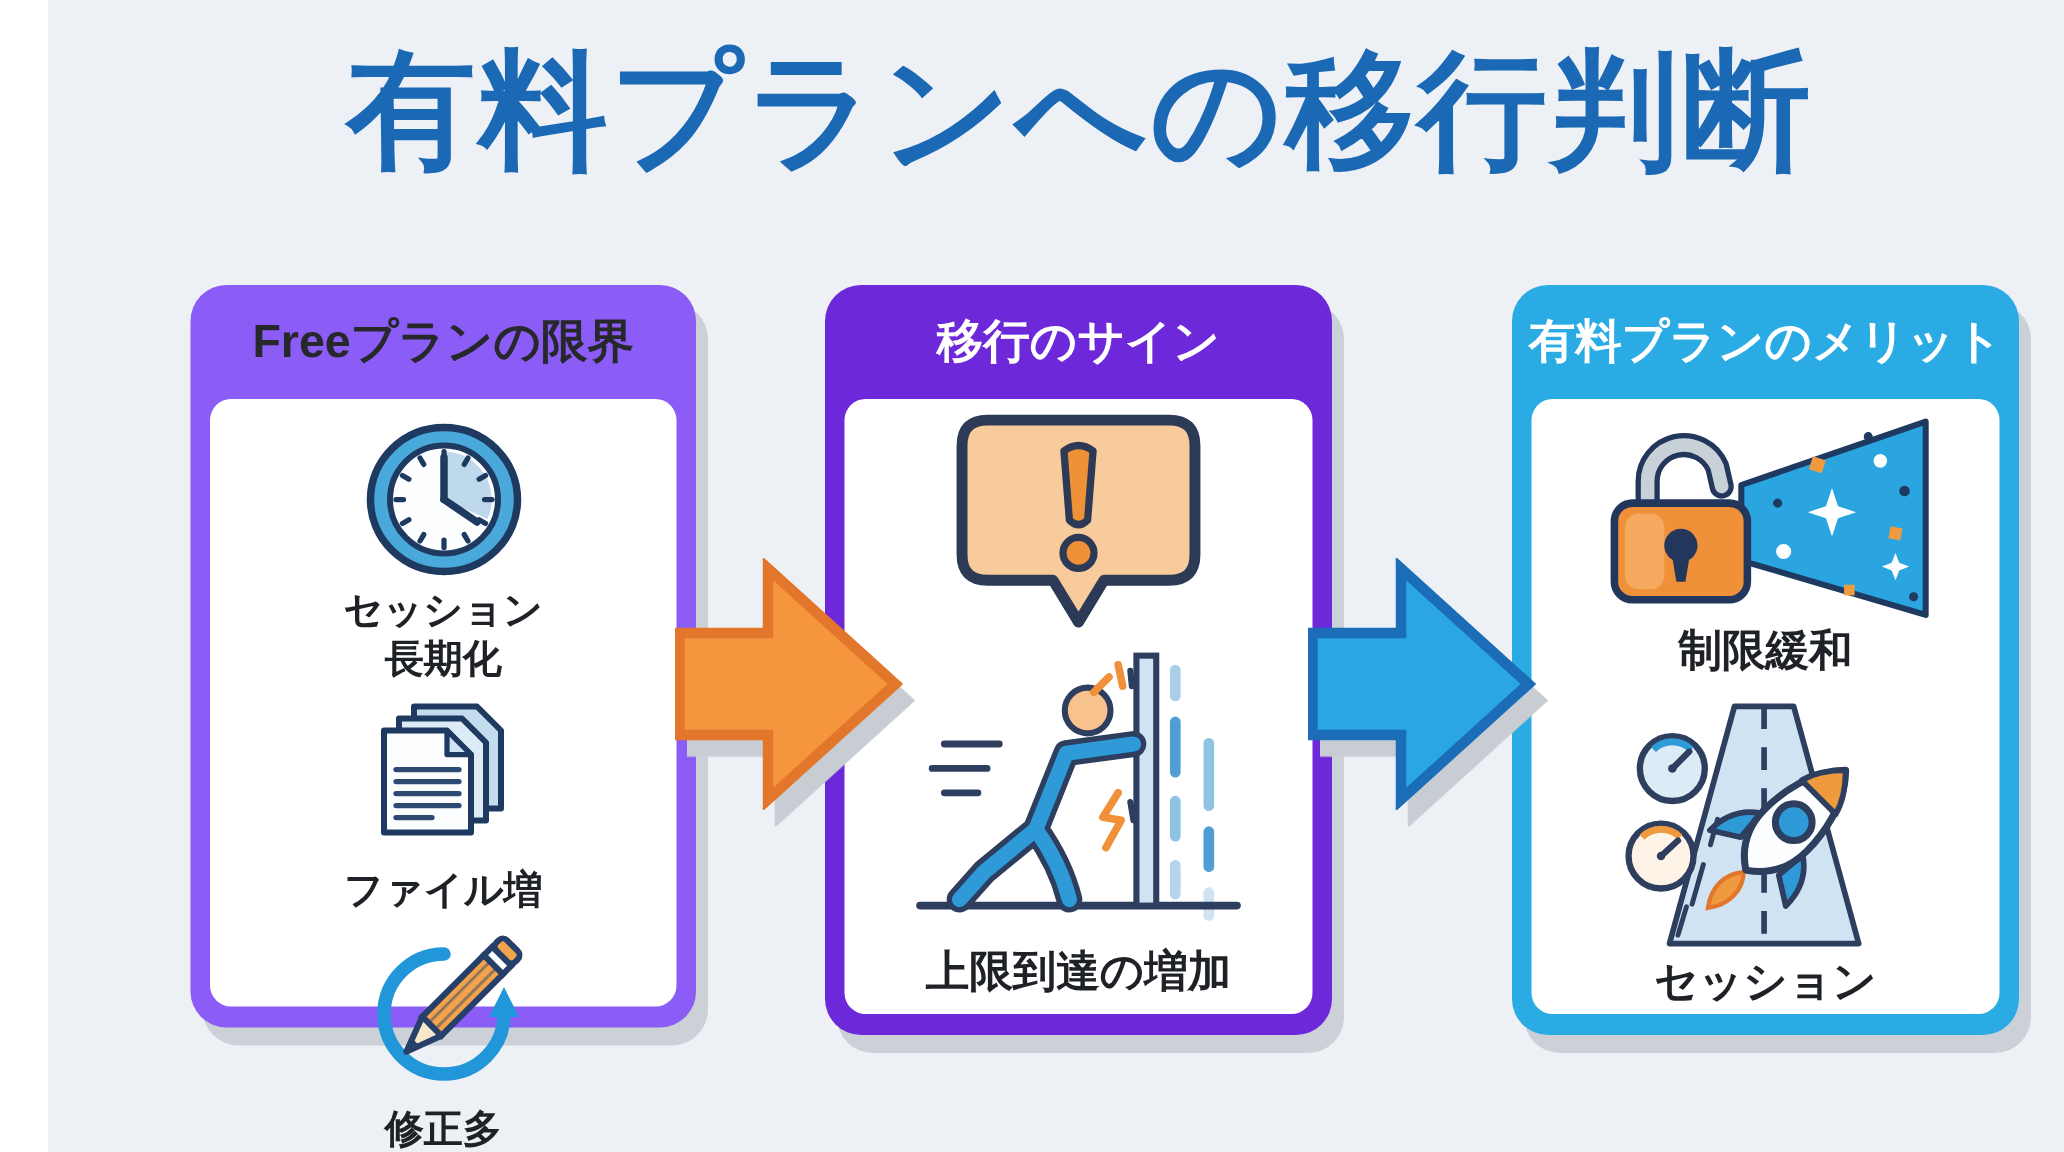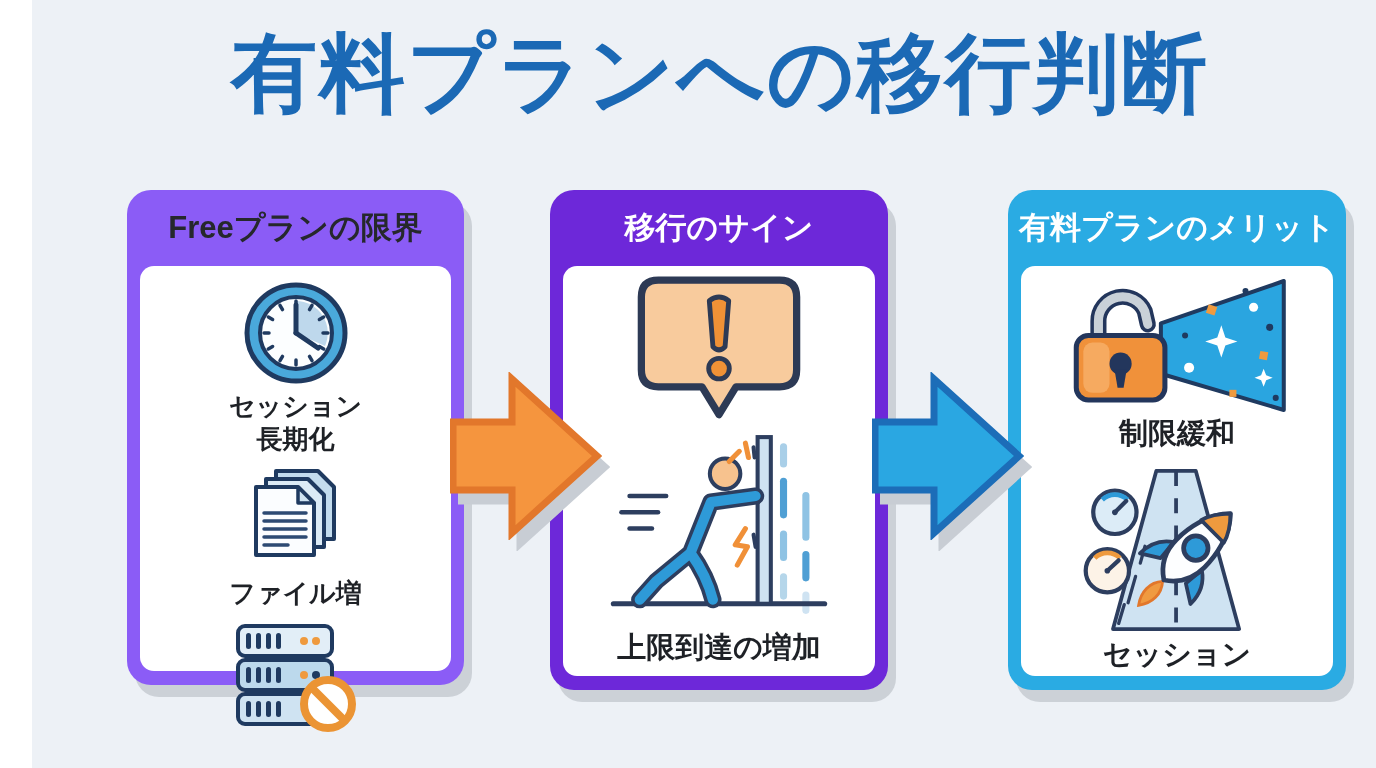--- a/index.html
+++ b/index.html
@@ -79,20 +79,37 @@
                 <path d="M24,54 H66"></path>
                 <path d="M24,62 H66"></path>
               <path d="M24,70 H66"></path>
                 <path d="M24,78 H48"></path>
             </g>
           </svg>
         </span>
         <span class="cell-label">ファイル増</span>
       </div>
 
+      <div class="cell">
+        <span class="icon">
+          <svg width="112" height="112" viewBox="0 0 112 112">
+            <path d="M56,16 A40,40 0 1 0 96,56" fill="none" stroke="#2196d9" stroke-width="9" stroke-linecap="round"></path>
+            <polygon points="86,58 106,58 96,38" fill="#2196d9"></polygon>
+            <g transform="translate(62,50) rotate(45)">
+              <rect x="-9" y="-56" width="18" height="10" rx="4" fill="#f2a34b" stroke="#27406b" stroke-width="4"></rect>
+              <rect x="-9" y="-46" width="18" height="8" fill="#ffffff" stroke="#27406b" stroke-width="4"></rect>
+              <rect x="-9" y="-38" width="18" height="58" fill="#f2a34b" stroke="#27406b" stroke-width="4"></rect>
+              <path d="M-3,-38 V20 M3,-38 V20" stroke="#27406b" stroke-width="2" opacity="0.45"></path>
+              <path d="M-9,20 L9,20 L0,44 Z" fill="#f8e7cb" stroke="#27406b" stroke-width="4" stroke-linejoin="round"></path>
+              <path d="M-3.5,35 L3.5,35 L0,44 Z" fill="#27406b"></path>
+            </g>
+          </svg>
+        </span>
+        <span class="cell-label">修正多</span>
+      </div>
 
       <div class="cell">
         <span class="icon">
           <svg width="124" height="112" viewBox="0 0 124 112">
             <rect x="4" y="6" width="94" height="30" rx="7" fill="#e2eef7" stroke="#1f3a60" stroke-width="4"></rect>
             <rect x="4" y="40" width="94" height="30" rx="7" fill="#bcd9ec" stroke="#1f3a60" stroke-width="4"></rect>
             <rect x="4" y="74" width="94" height="30" rx="7" fill="#cfe3f2" stroke="#1f3a60" stroke-width="4"></rect>
             <g fill="#1f3a60">
               <rect x="12" y="13" width="5" height="16" rx="2.5"></rect>
                 <rect x="22" y="13" width="5" height="16" rx="2.5"></rect>

